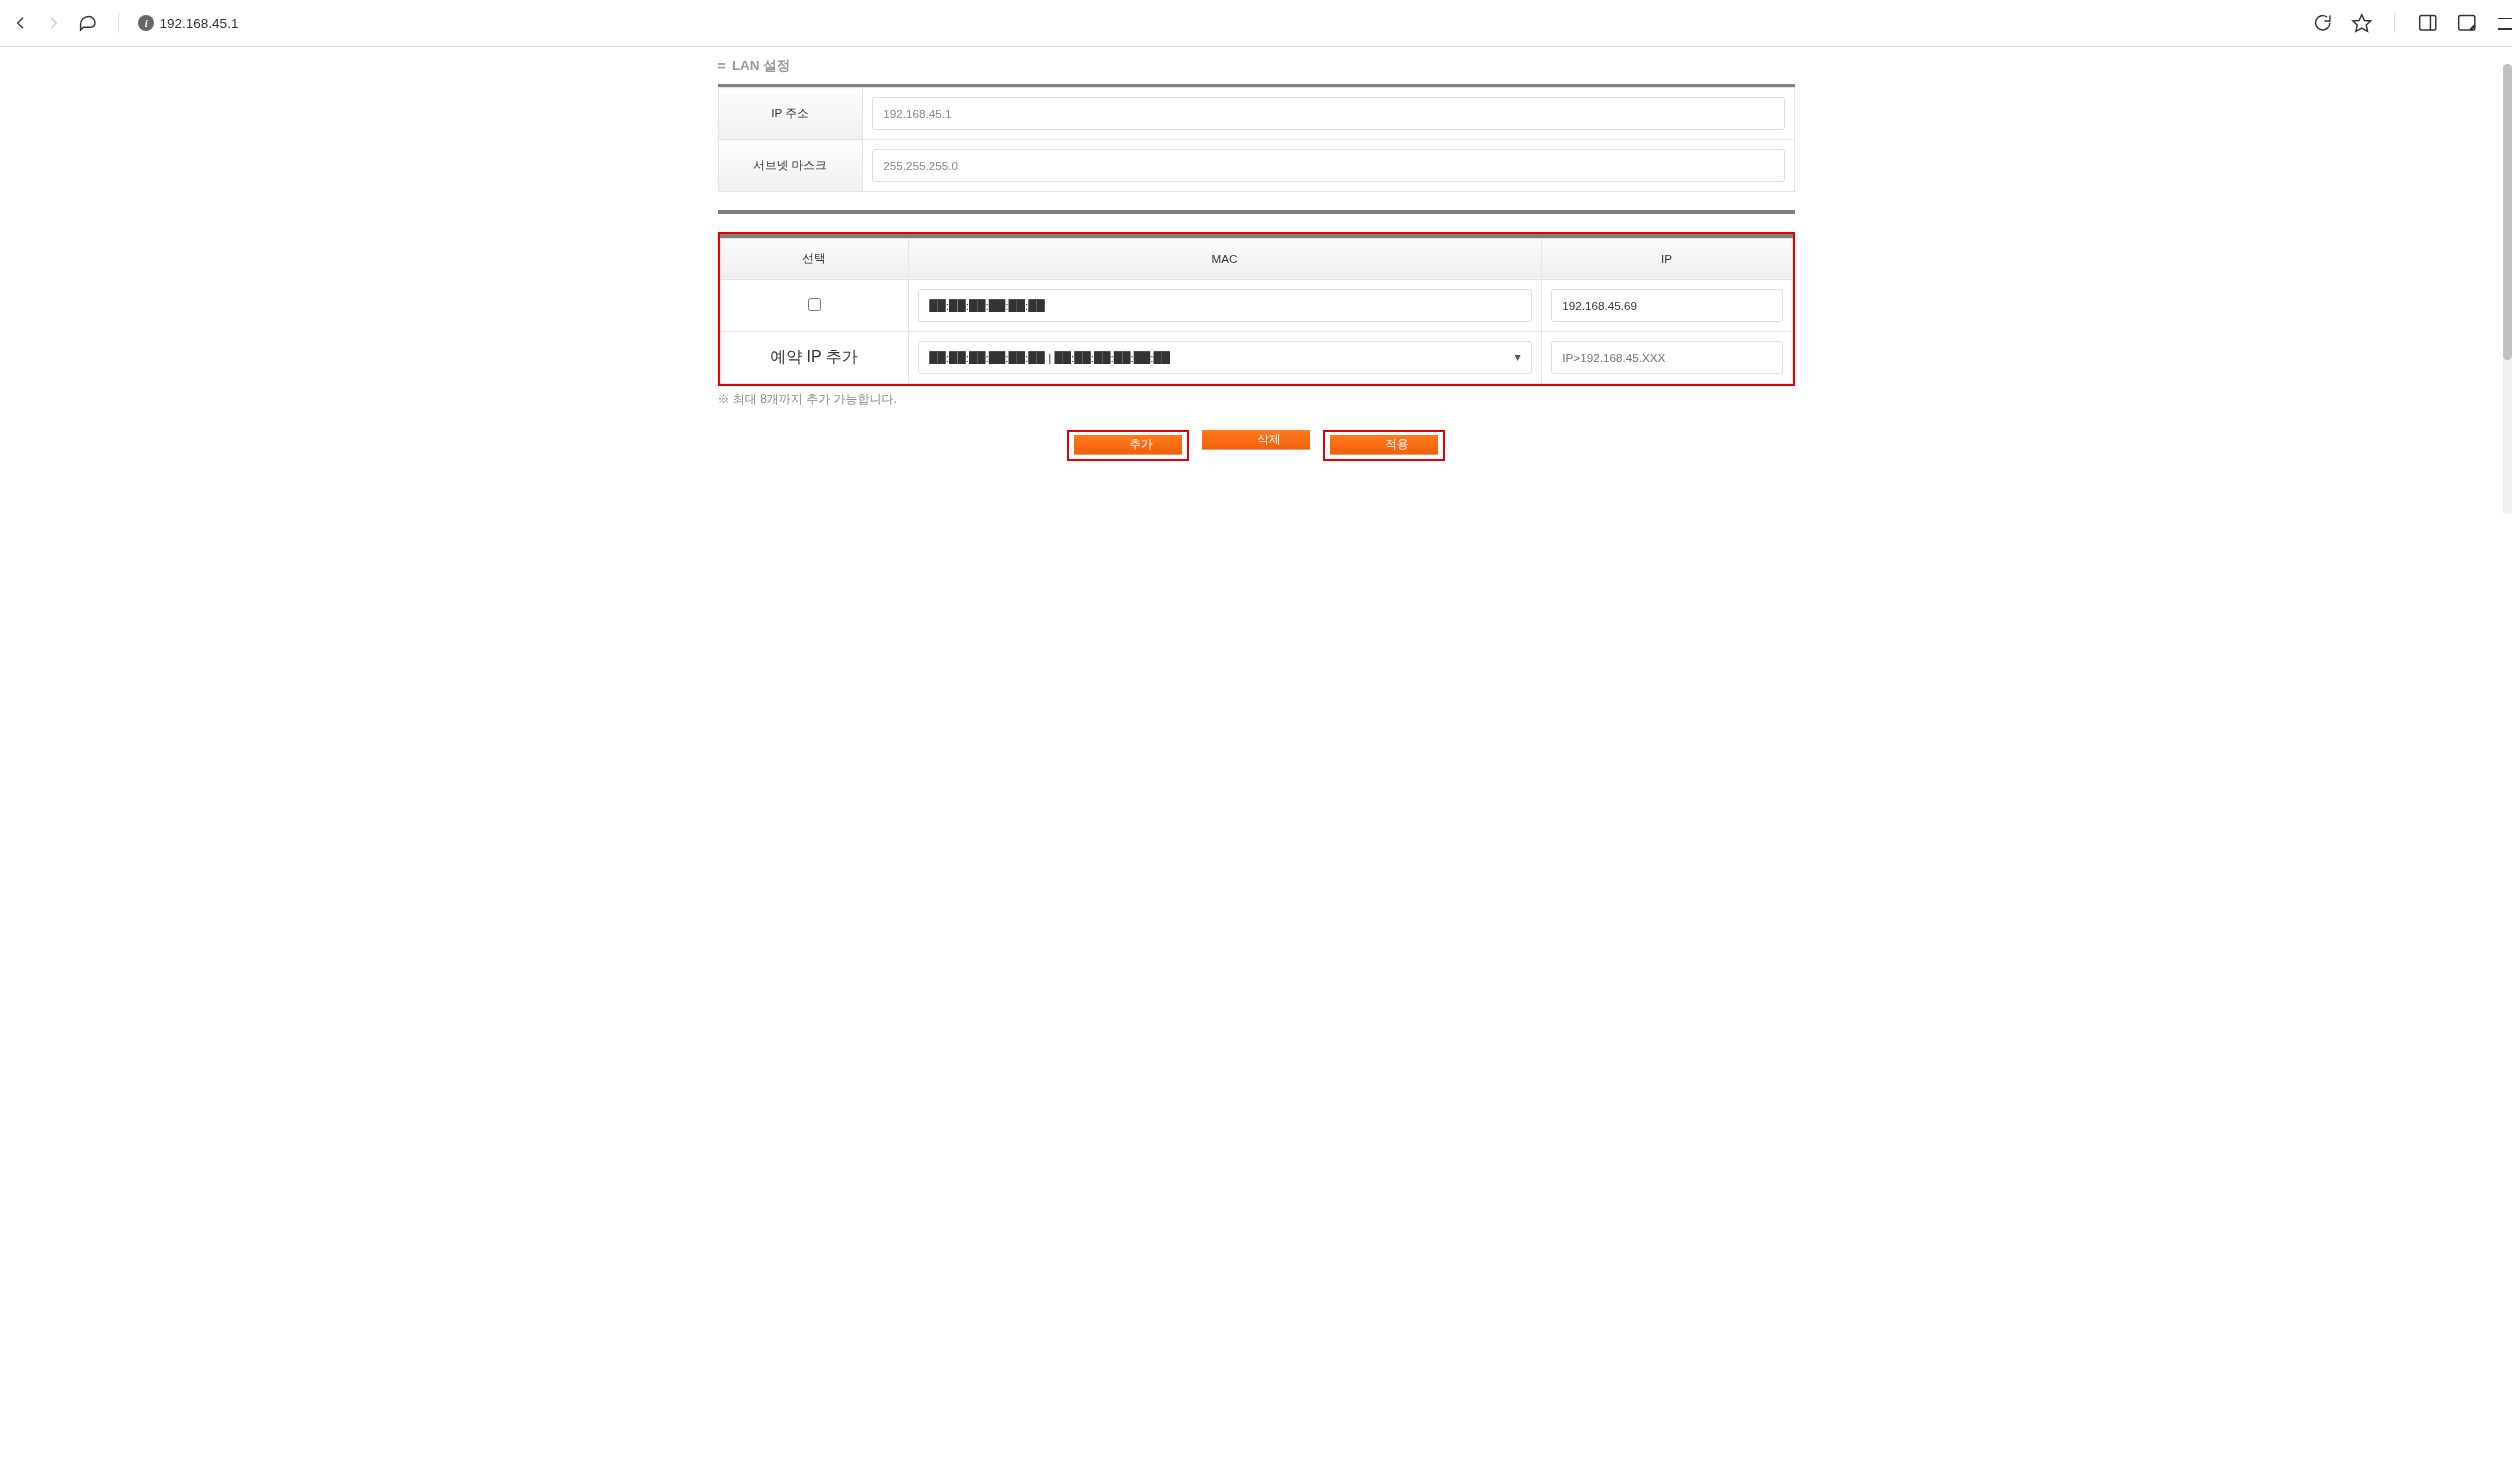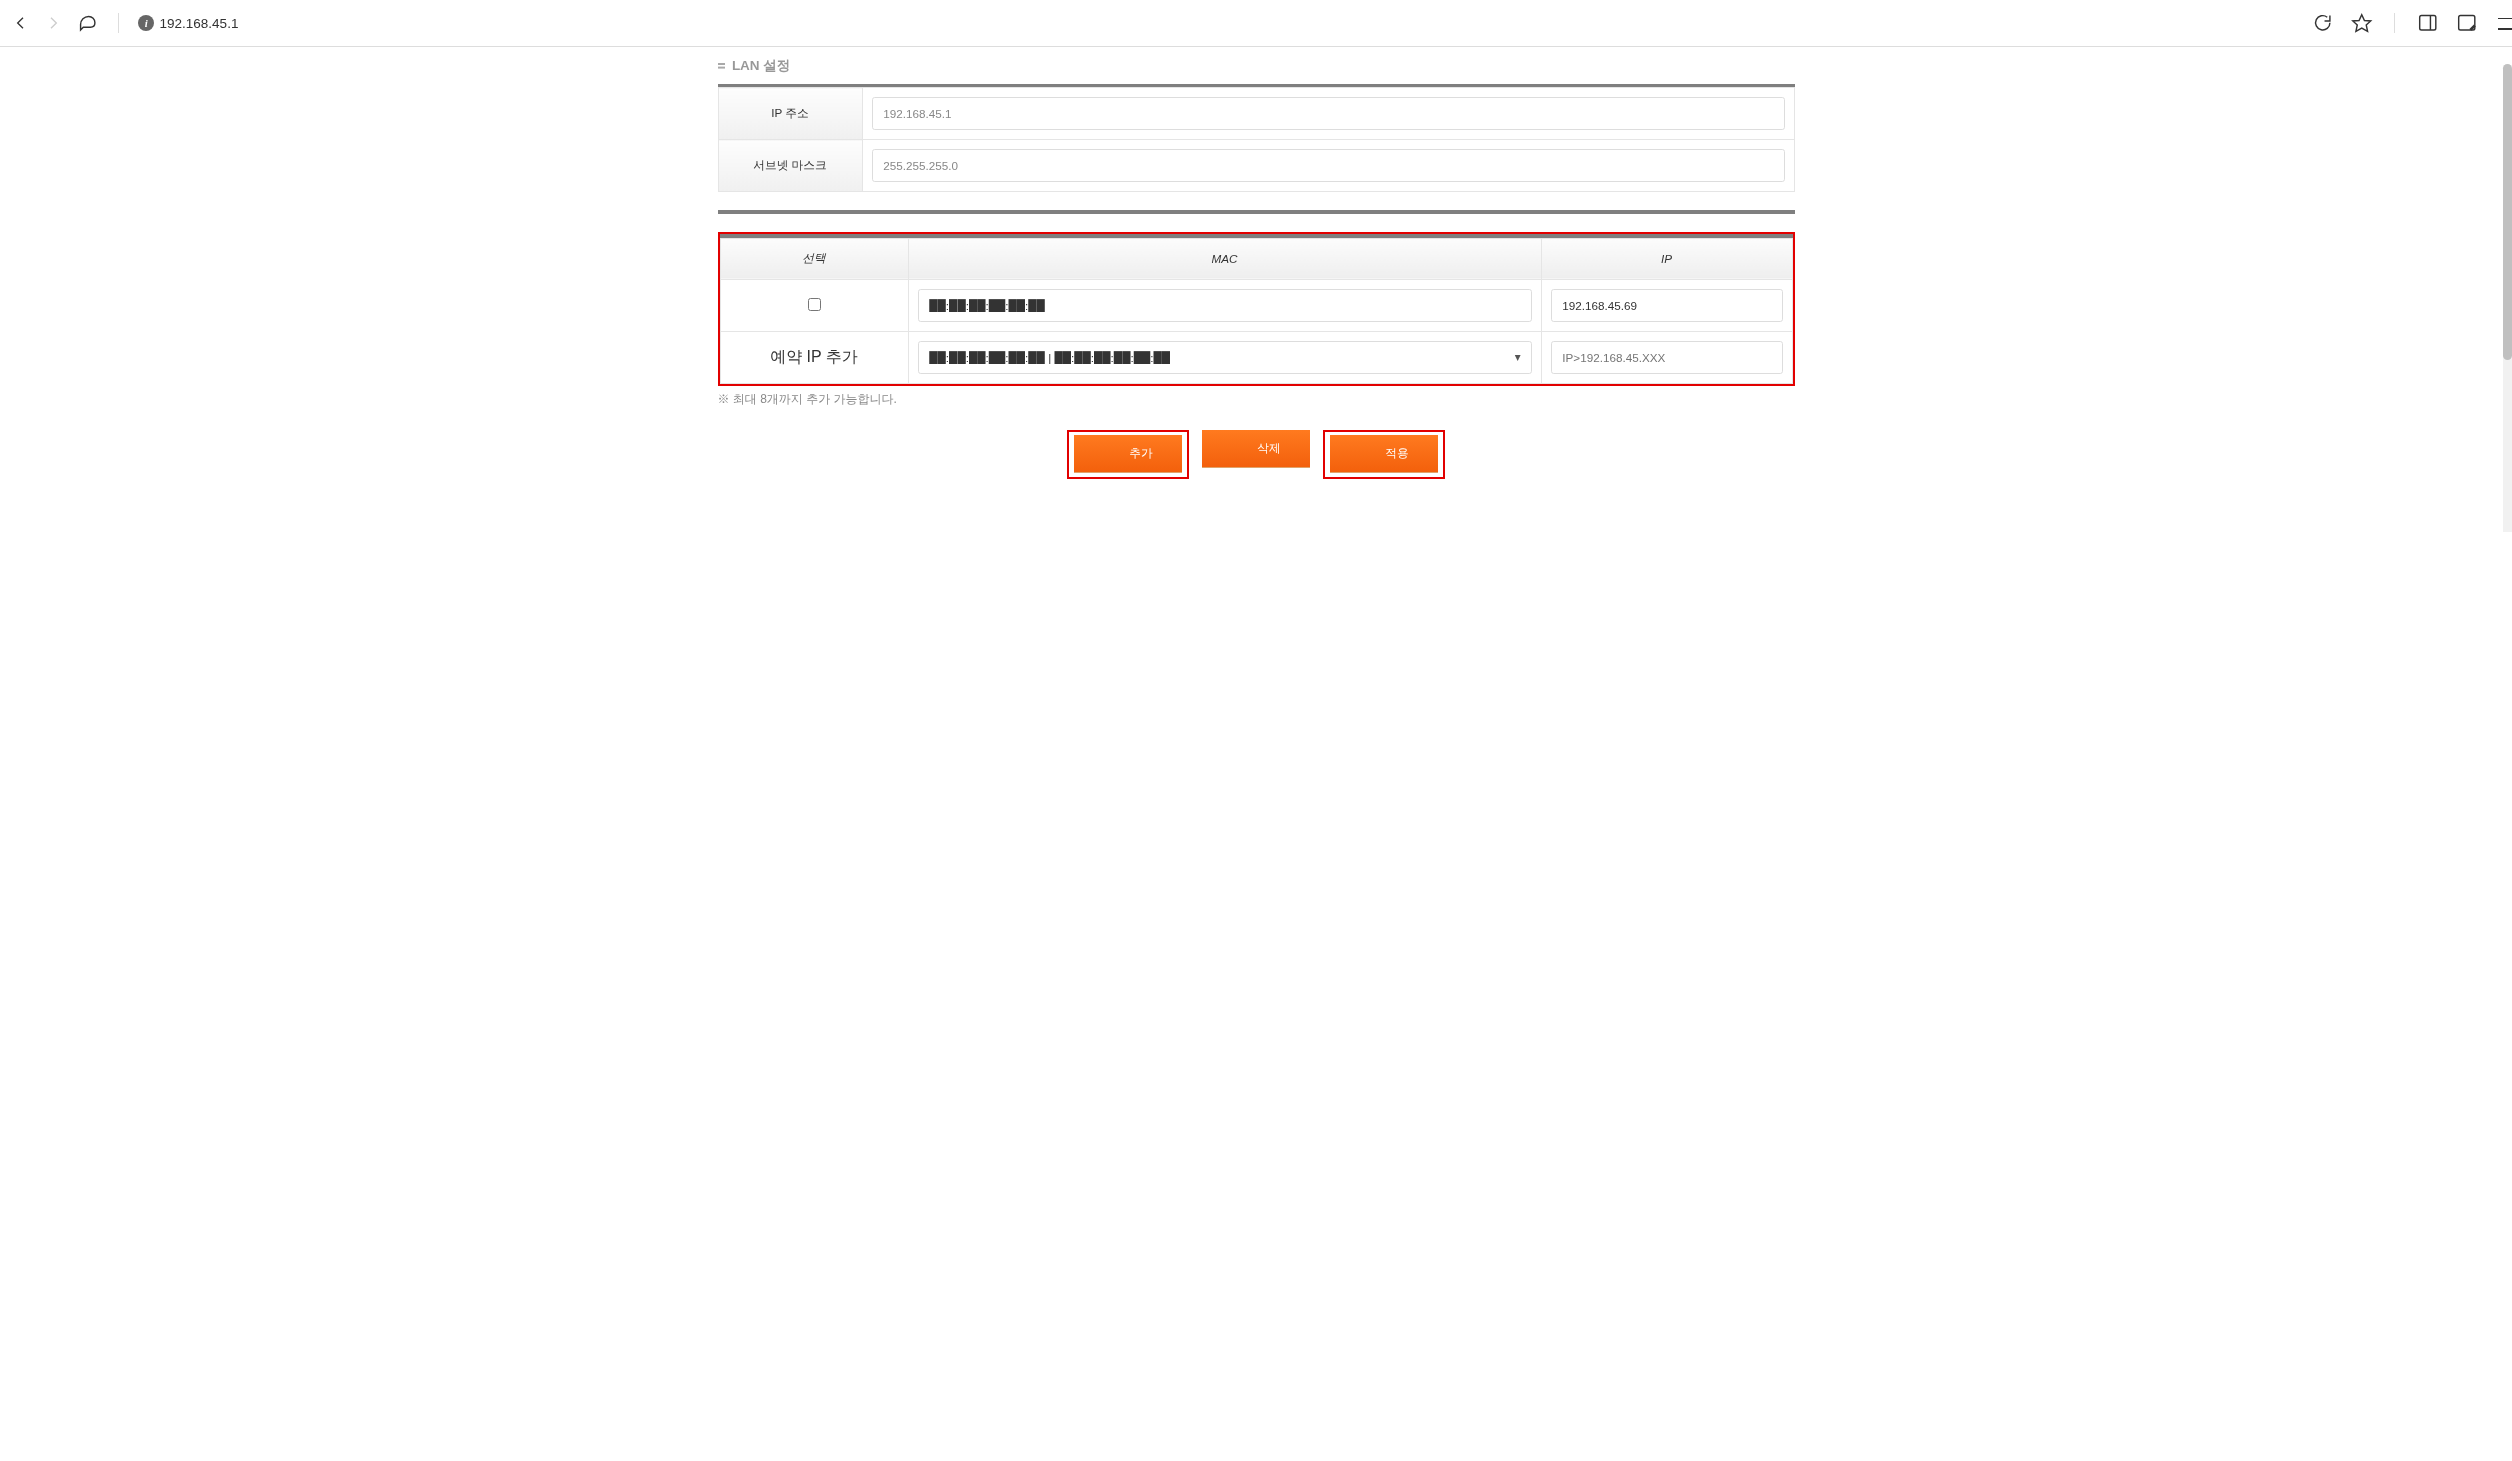--- a/index.html
+++ b/index.html
@@ -124,39 +124,38 @@
       border-collapse: collapse;
       table-layout: fixed;
     }
     table.grid th {
       background: linear-gradient(to bottom, #fcfcfc, #eeeeee);
       border: 0.9px solid #e5e5e5;
       font-weight: 500;
       padding: 12.6px 0;
       text-align: center;
       font-size: 11.7px;
-      font-style: italic;
     }
     table.grid td {
       border: 0.9px solid #e5e5e5;
       padding: 9px;
       text-align: center;
     }
     .footnote { font-size: 12px; color: #888; margin-top: 5.4px; }
 
     
     .button-row {
       display: flex;
       justify-content: center;
       gap: 12.6px;
       margin-top: 21.5px;
     }
     .btn {
       width: 108px;
-      height: 38px;
+      height: 20px;
       border: none;
       background: linear-gradient(to bottom, #ff7a1f, #f3600c);
       color: #fff;
       font-size: 11.7px;
       cursor: pointer;
       border-bottom: 1.8px solid #e0a46c;
       padding-left: 26px;
     }
     .btn-red-box {
       border: 2.7px solid #e20000;

